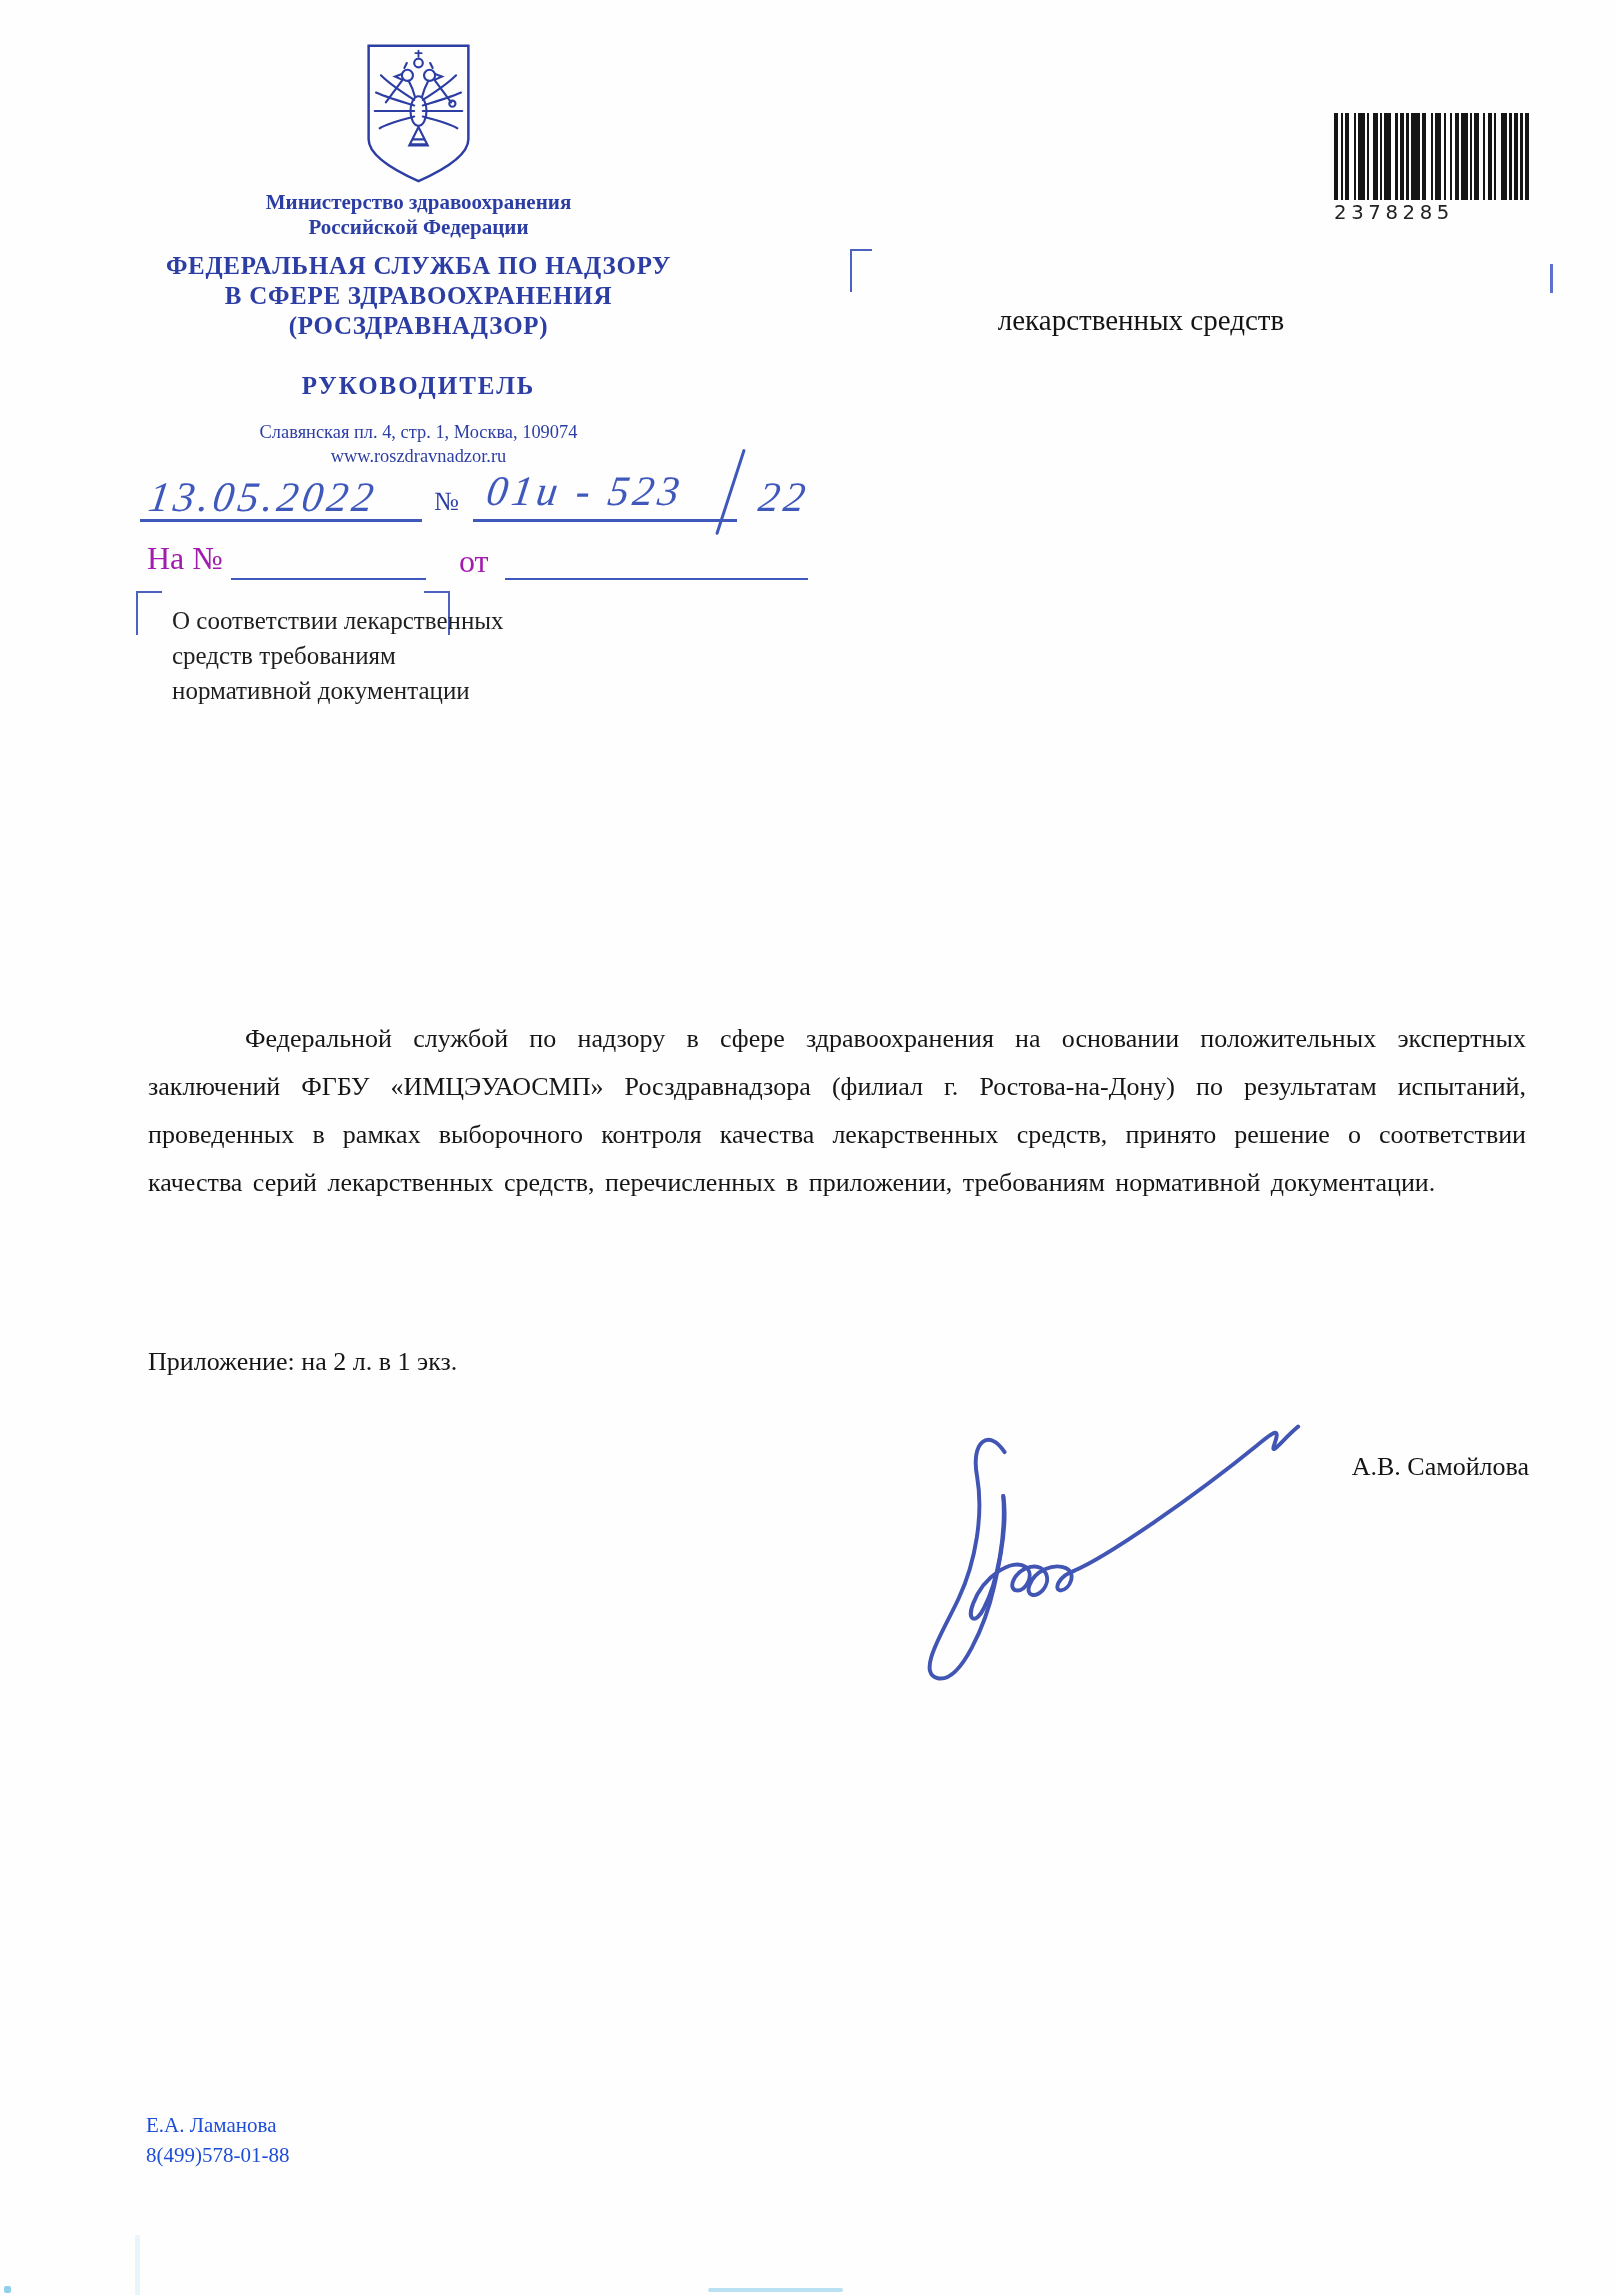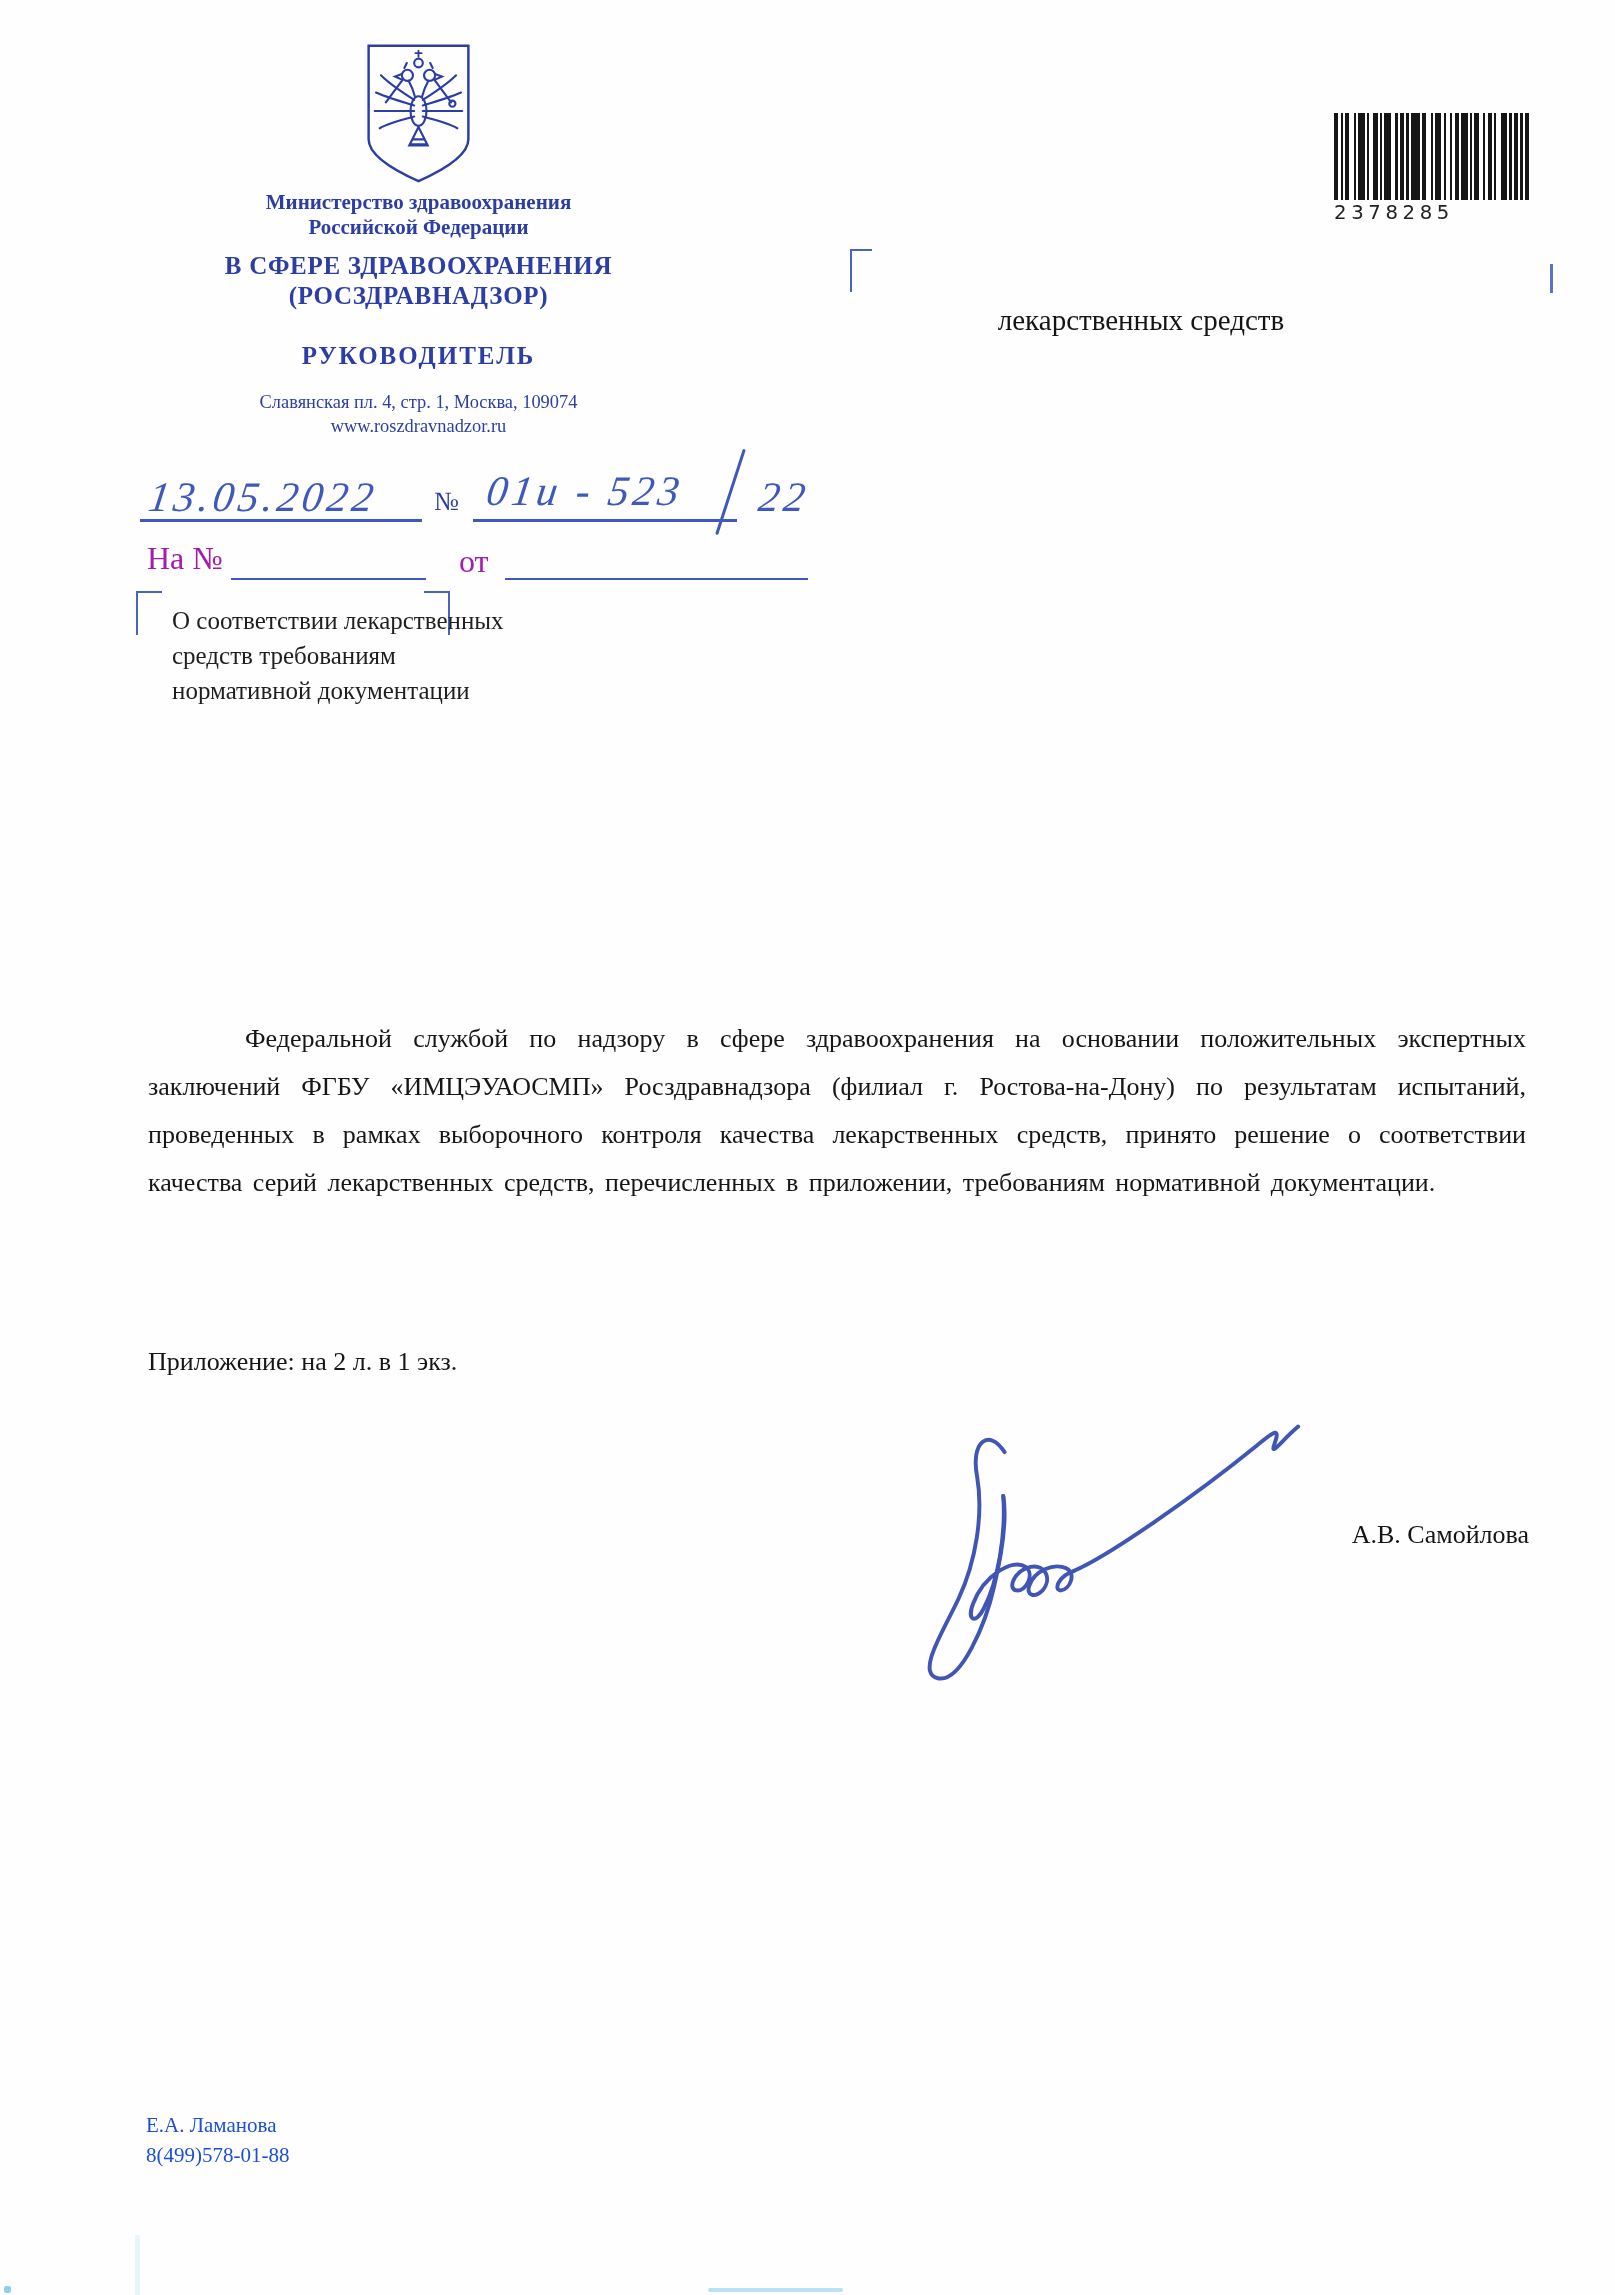--- a/index.html
+++ b/index.html
@@ -55,21 +55,21 @@
     font-size:19.7px;letter-spacing:4.6px;text-align:left;margin-top:1.3px;color:#222;
   }
   .body-par{
     position:absolute;left:148px;top:1015px;width:1378px;
     font-size:26px;line-height:48px;text-align:justify;text-indent:97px;
     color:#161616;word-spacing:3.9px;
   }
   .attachment{position:absolute;left:148px;top:1347px;font-size:26px;color:#161616;}
   .signature-svg{position:absolute;left:905px;top:1416px;width:498px;height:282px;}
   .signer{
-    position:absolute;left:1246px;top:1520px;width:283px;
+    position:absolute;left:1246px;top:1452px;width:283px;
     text-align:right;font-size:26px;color:#141414;white-space:nowrap;
   }
   .executor{position:absolute;left:146px;top:2110px;font-size:21px;line-height:30px;color:#1d4ed8;}
   
   .artifact-line{position:absolute;left:708px;top:2288px;width:135px;height:3.9px;background:#b9e0f3;border-radius:2px;}
   .artifact-dot{position:absolute;left:3.9px;top:2286px;width:7.2px;height:7.2px;background:#90d0ea;border-radius:2px;}
   .artifact-streak{position:absolute;left:135px;top:2235px;width:4.6px;height:61px;background:#e9f4fb;}
 </style>
 </head>
 <body>
@@ -100,20 +100,21 @@
 
         <path d="M95 138 l-15 30 h30 Z M85 158 h20 M81 166 h28"></path>
 
         <path d="M70 60 L42 98 M120 60 L148 98"></path>
         <circle cx="150" cy="100" r="5"></circle>
       </g>
     </svg>
     <div class="ministry">Министерство здравоохранения</div>
     <div class="ministry">Российской Федерации</div>
     <div class="service">
+      <div>ФЕДЕРАЛЬНАЯ СЛУЖБА ПО НАДЗОРУ</div>
       <div>В СФЕРЕ ЗДРАВООХРАНЕНИЯ</div>
       <div>(РОСЗДРАВНАДЗОР)</div>
     </div>
     <div class="position">РУКОВОДИТЕЛЬ</div>
     <div class="addr">Славянская пл. 4, стр. 1, Москва, 109074</div>
     <div class="addr2">www.roszdravnadzor.ru</div>
   </div>
 
   <div class="barcode-wrap">
     <div class="barcode-bars">

